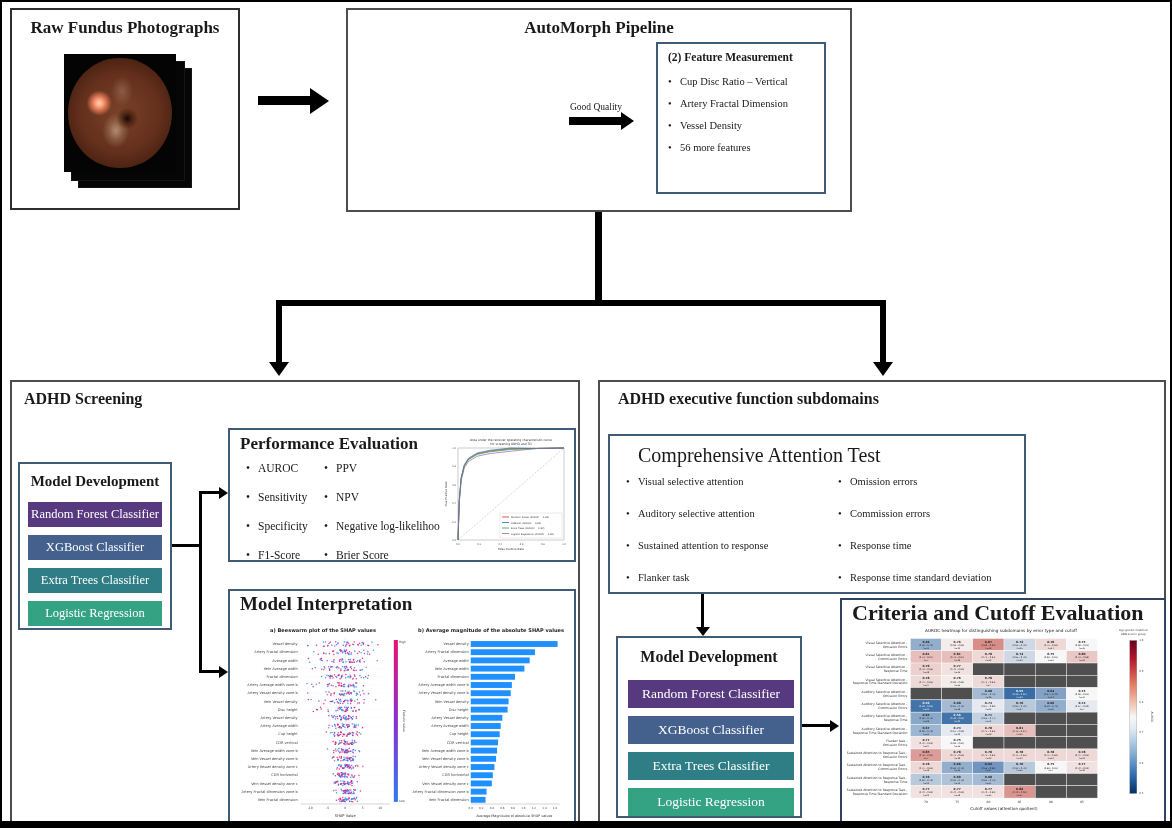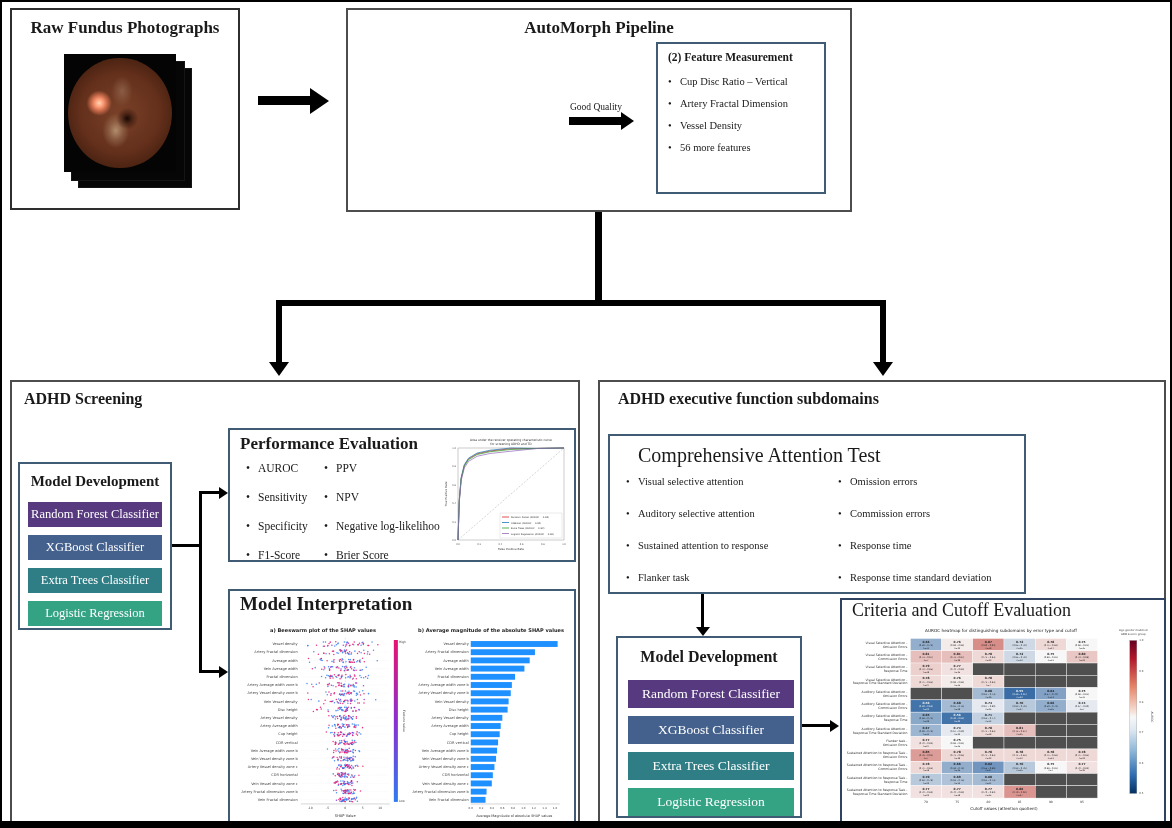--- a/index.html
+++ b/index.html
@@ -1206,21 +1206,21 @@
           <div class="clf-btn" style="background: rgb(68, 97, 142);">XGBoost Classifier</div>
           <div class="clf-btn" style="background: rgb(47, 126, 134);">Extra Trees Classifier</div>
           <div class="clf-btn" style="background: rgb(52, 163, 132);">Logistic Regression</div>
         </div>
     </div>
 
     <div class="hline" style="left:202px;top:342px;width:30px;height:3px;"></div>
     <div class="ah-right" style="left:230px;top:337.5px;"></div>
 
     <div class="box b-slate" style="left:240px;top:216px;width:326px;height:226px;border-color:#2f4360;">
-      <div class="ttl" style="left:10px;top:0px;font-size:18px;font-weight:400;">Criteria and Cutoff Evaluation</div>
+      <div class="ttl" style="left:10px;top:0px;font-size:22px;font-weight:700;">Criteria and Cutoff Evaluation</div>
       <svg id="hm-svg" class="abs" style="left:2px;top:24px;" width="320" height="198" viewBox="0 0 318 196">
           <rect x="0" y="0" width="318" height="196" fill="#fff"></rect>
           <text x="156" y="8" font-size="4.2" text-anchor="middle" fill="#222">AUROC heatmap for distinguishing subdomains by error type and cutoff</text>
           <text x="63" y="19.2" font-size="3.1" text-anchor="end" fill="#333">Visual Selective Attention -</text>
           <text x="63" y="23.1" font-size="3.1" text-anchor="end" fill="#333">Omission Errors</text>
           <rect x="66" y="14" width="31" height="12.2" fill="rgb(147,174,204)" stroke="#fff" stroke-width="0.4"></rect>
           <text x="81.5" y="18.1" font-size="2.9" font-weight="bold" text-anchor="middle" fill="#1c1c1c">0.66</text>
           <text x="81.5" y="21.3" font-size="2.2" text-anchor="middle" fill="#1c1c1c">(0.59 – 0.72)</text>
           <text x="81.5" y="24.2" font-size="2.2" text-anchor="middle" fill="#1c1c1c">n=41</text>
           <rect x="97" y="14" width="31" height="12.2" fill="rgb(244,236,235)" stroke="#fff" stroke-width="0.4"></rect>

